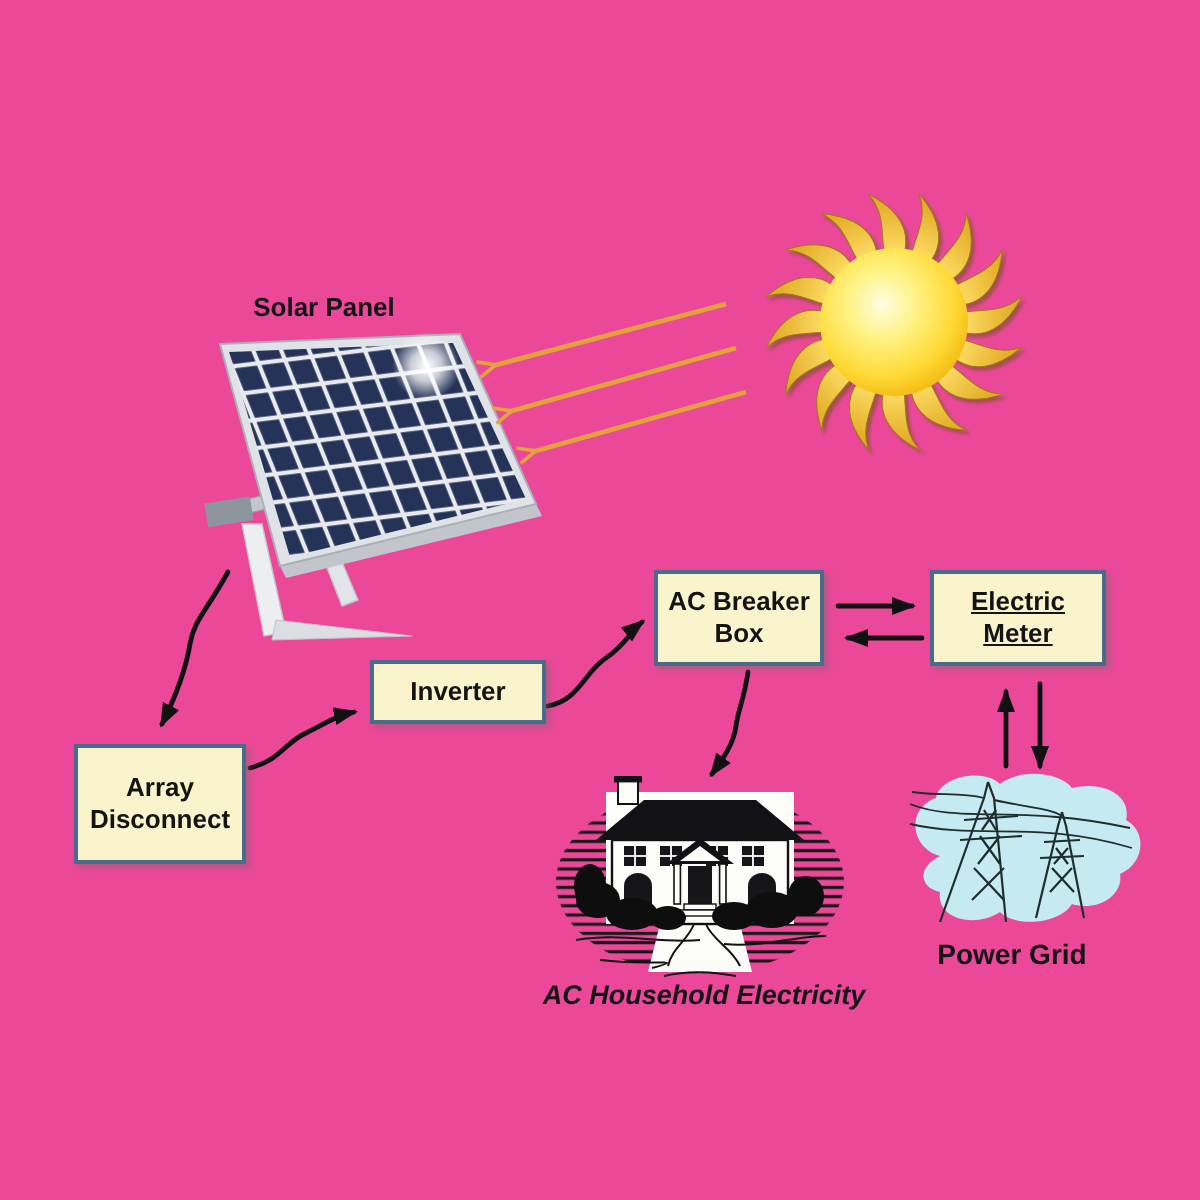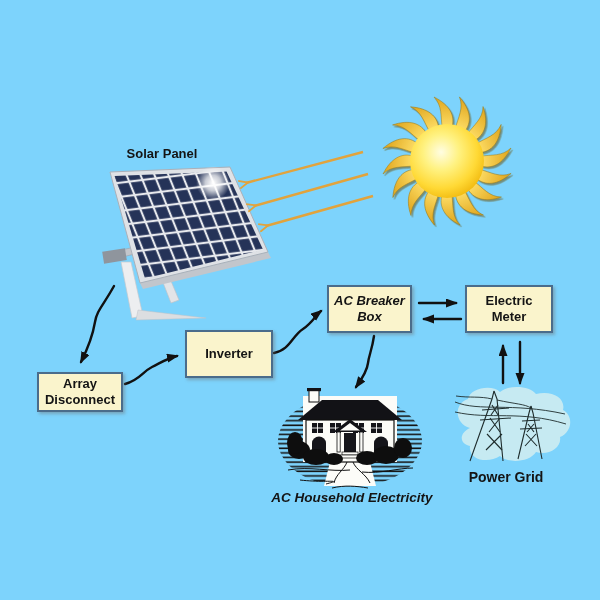--- a/index.html
+++ b/index.html
@@ -1,29 +1,29 @@
 <!DOCTYPE html>
 <html><head>
 <meta charset="utf-8">
 <style>
   html,body{margin:0;padding:0;background:#fff;}
-  #stage{position:relative;width:600px;height:600px;background:#7dd3fc;overflow:hidden;
+  #stage{position:relative;width:600px;height:600px;background:#ec4899;overflow:hidden;
          font-family:"Liberation Sans",sans-serif;}
   #gfx{position:absolute;left:0;top:0;width:600px;height:600px;}
   .node{position:absolute;display:flex;align-items:center;justify-content:center;
         background:#FAF4CC;border:2.5px solid #4A6C8B;box-sizing:border-box;
         box-shadow:2px 2px 3px rgba(110,110,110,.45);
         font-weight:700;font-size:13px;line-height:1.22;color:#141414;
         text-align:center;white-space:pre-line;}
   .lbl{position:absolute;font-weight:700;color:#141414;text-align:center;white-space:pre-line;}
   #lbl-solar{left:112px;top:146px;width:100px;font-size:13px;}
-  #node-array{left:37px;top:372px;width:86px;height:40px;}
-  #node-inverter{left:185px;top:330px;width:88px;height:48px;}
-  #node-breaker{left:327px;top:285px;width:85px;height:48px;font-style:italic;}
-  #node-meter{left:465px;top:285px;width:88px;height:48px;}
+  #node-array{left:37px;top:372px;width:86px;height:60px;}
+  #node-inverter{left:185px;top:330px;width:88px;height:32px;}
+  #node-breaker{left:327px;top:285px;width:85px;height:48px;}
+  #node-meter{left:465px;top:285px;width:88px;height:48px;text-decoration:underline;}
   #lbl-house{left:252px;top:490px;width:200px;font-size:13.5px;font-style:italic;}
   #lbl-grid{left:456px;top:469px;width:100px;font-size:14px;}
 </style>
 </head>
 <body>
 
 <div id="stage">
 
 <svg id="gfx" viewBox="0 0 600 600" xmlns="http://www.w3.org/2000/svg">
   <defs>

